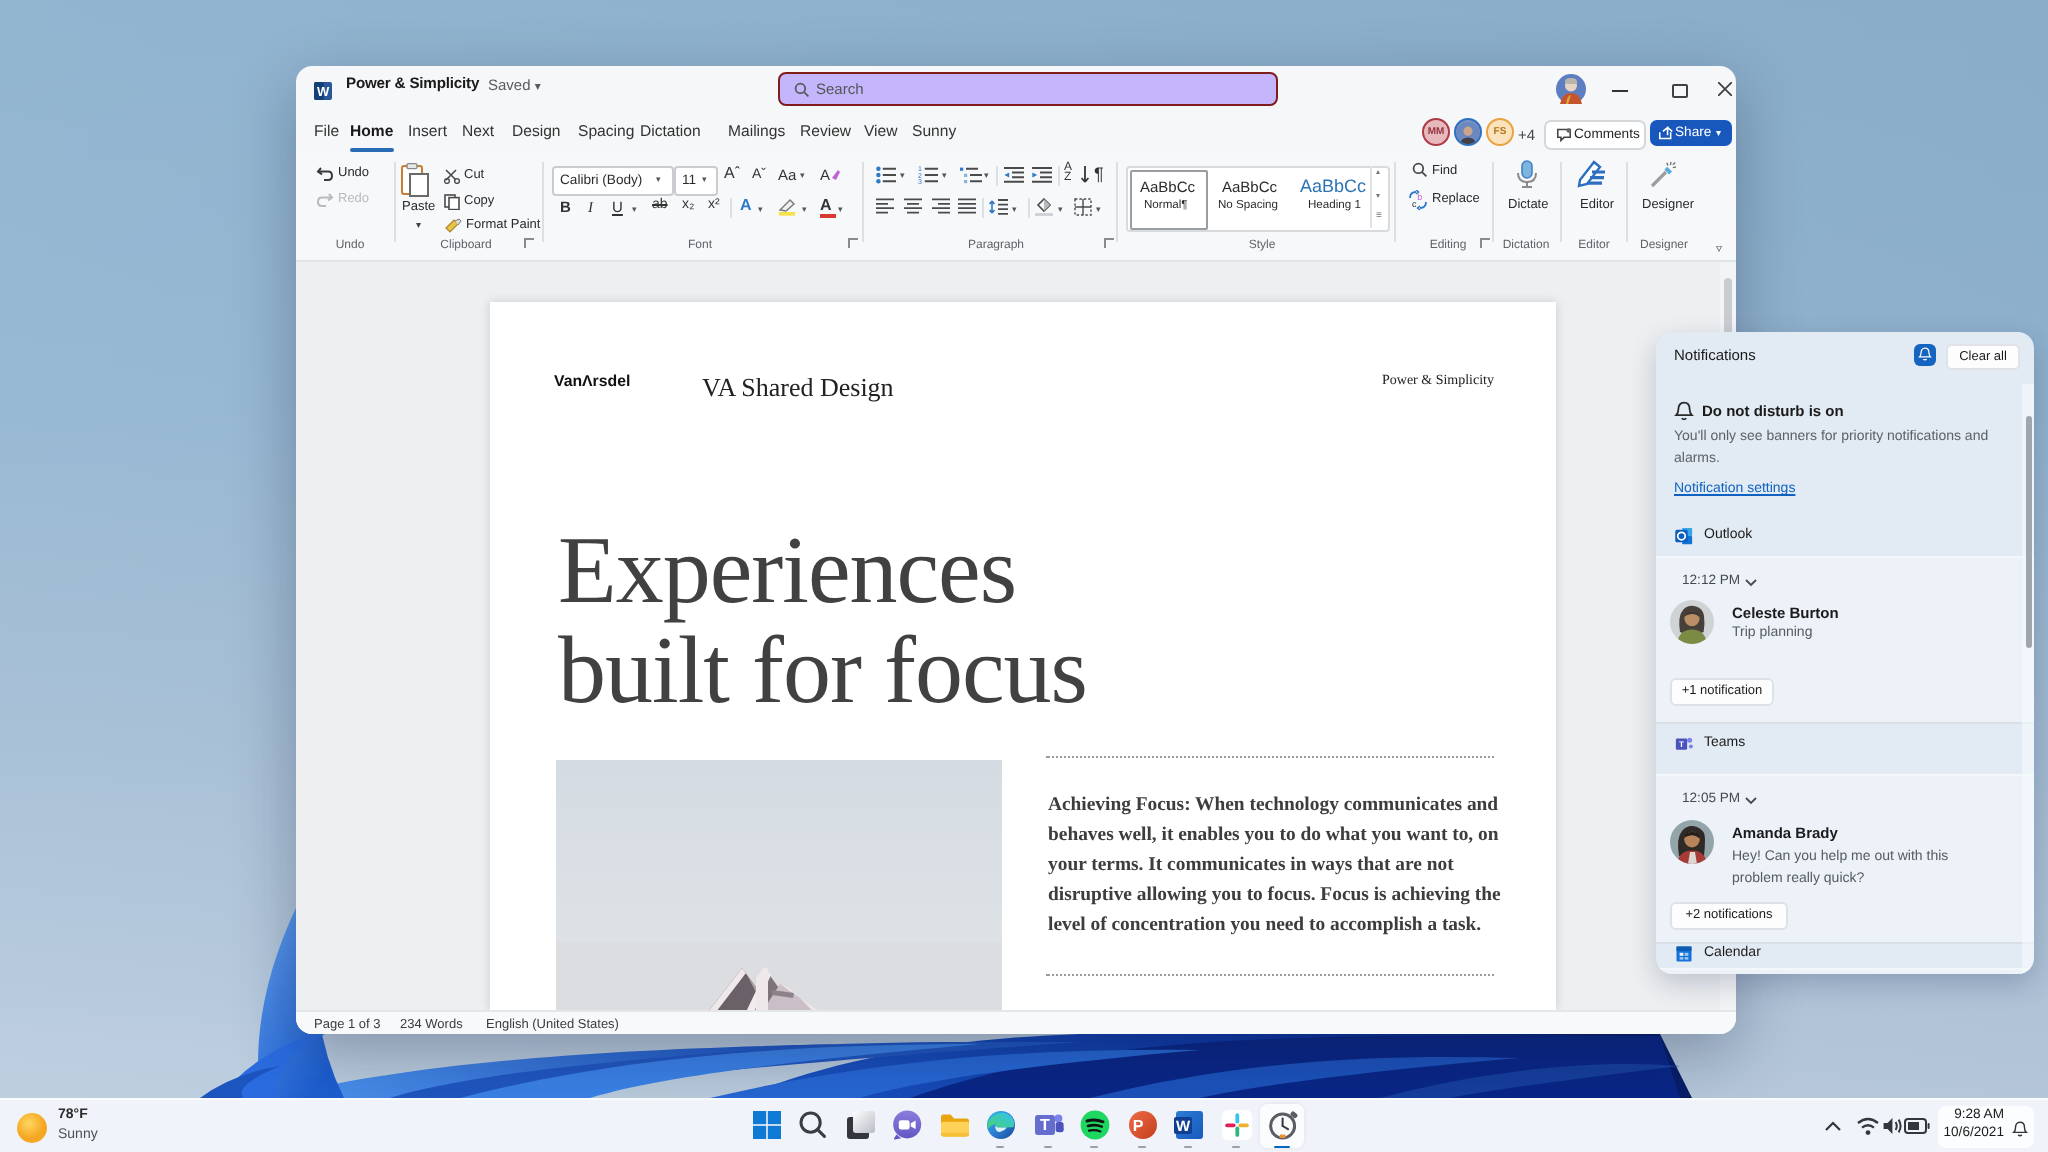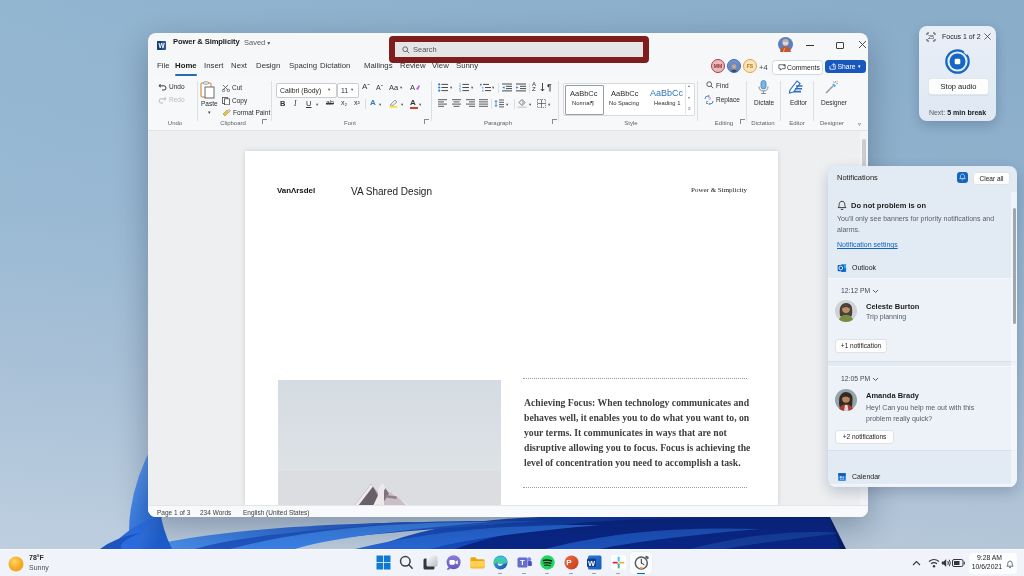--- a/index.html
+++ b/index.html
@@ -69,21 +69,21 @@
 
   <div id="word">
     <div id="titlebar">
       <svg class="abs" style="left:9px;top:8px" width="9" height="9" viewBox="0 0 9 9">
           <rect x="0" y="0" width="9" height="9" rx="1" fill="#2b579a"></rect>
           <rect x="0" y="0" width="5" height="9" rx="1" fill="#124078"></rect>
           <text x="4.6" y="6.9" font-size="6.5" font-family="Liberation Sans" font-weight="bold" fill="#fff" text-anchor="middle">W</text>
         </svg>
       <span class="abs" style="left:25px;top:4px;font-size:7.6px;color:#1a1a1a;font-weight:bold;letter-spacing:-0.1px">Power &amp; Simplicity</span>
       <span class="abs" style="left:96px;top:4.5px;font-size:7.5px;color:#5c5c5c">Saved <span style="font-size:6px">▾</span></span>
-      <div class="abs" style="left:241px;top:3px;width:248px;height:15px;background:#e5e5e5;border:6px solid #7f1d1d;border-radius:4px;">
+      <div class="abs" style="left:241px;top:3px;width:248px;height:15px;background:#c4b5fd;border:1px solid #7f1d1d;border-radius:4px;">
         <svg class="abs" style="left:7px;top:3.5px" width="8" height="8" viewBox="0 0 10 10">
             <circle cx="4" cy="4" r="3" fill="none" stroke="#5a5a5a" stroke-width="1.1"></circle>
             <line x1="6.3" y1="6.3" x2="9" y2="9" stroke="#5a5a5a" stroke-width="1.1"></line>
           </svg>
         <span class="abs" style="left:18px;top:2.5px;font-size:7.5px;color:#555">Search</span>
       </div>
       <svg class="abs" style="left:630px;top:4px" width="15" height="15" viewBox="0 0 15 15">
           <circle cx="7.5" cy="7.5" r="7.5" fill="#5d7ec1"></circle>
           <circle cx="7.5" cy="5.8" r="3" fill="#e8d4c4"></circle>
           <path d="M4.5 4.5 Q4 2 7.5 2 Q11 2 10.5 4.5 Q11 5.5 10 5 L5.5 5Z" fill="#b9b4ae"></path>
@@ -406,22 +406,23 @@
         </svg>
       <span class="rtxt" style="left:673px;top:22px">Designer</span>
       <span class="grplabel" style="left:664px;width:40px">Designer</span>
       <span class="abs" style="left:710px;top:43px;font-size:6px;color:#555">▿</span>
     </div>
     <div id="docarea">
       <div class="abs" style="left:712px;top:0;width:8px;height:374px;background:#f3f4f6"></div>
       <div class="abs" style="left:714px;top:8px;width:4px;height:90px;background:#c9ccd1;border-radius:2px"></div>
     <div id="page">
       <span class="abs" style="left:32px;top:34.5px;font-size:7.9px;font-weight:bold;color:#111;letter-spacing:0px">VanΛrsdel</span>
-      <span class="abs" style="left:106px;top:35px;font-size:10px;font-family:Liberation Sans, sans-serif;color:#222">VA Shared Design</span>
+      <span class="abs" style="left:106px;top:35px;font-size:13px;font-family:Liberation Serif, serif;color:#222">VA Shared Design</span>
       <span class="abs" style="left:402px;top:35px;width:100px;text-align:right;font-size:7px;font-family:'Liberation Serif',serif;color:#222">Power &amp; Simplicity</span>
+      <div class="abs" style="left:34px;top:110px;font-family:'Liberation Serif',serif;font-size:48px;color:#414141;line-height:50px;letter-spacing:-0.5px">Experiences<br>built for focus</div>
       <div class="abs" style="left:33px;top:229px;width:223px;height:130px;background:linear-gradient(180deg,#d4dbe2 0%,#dce1e5 60%,#e2e4e5 100%);overflow:hidden">
         <svg class="abs" style="left:0;top:0" width="223" height="130" viewBox="0 0 223 130">
           <rect x="0" y="91" width="223" height="39" fill="#dbdde0"></rect>
           <polygon points="93,104 76,126 109,126" fill="#6a6067"></polygon>
           <polygon points="93,104 76,126 80,126 95,106.5" fill="#efe8eb"></polygon>
           <polygon points="93,104 95,106.5 105,126 109,126" fill="#a99fa6"></polygon>
           <polygon points="105,105 95,126 120,126" fill="#7d7379"></polygon>
           <polygon points="105,105 95,126 99,126 107.5,107.5" fill="#f2ebee"></polygon>
           <polygon points="112,112 103,126 129,126 117,114" fill="#cabfc6"></polygon>
           <polygon points="112,112 117,114 129,126 132,126" fill="#efe6ea"></polygon>
@@ -434,53 +435,35 @@
       <div class="abs" style="left:278px;top:336px;width:224px;border-top:1px dotted #9a9a9a"></div>
     </div>
       </div>
     <div id="statusbar">
       <span style="position:absolute;left:9px;top:3px;">Page 1 of 3</span>
       <span style="position:absolute;left:52px;top:3px;">234 Words</span>
       <span style="position:absolute;left:95px;top:3px;">English (United States)</span>
     </div>
   </div>
 
-  <div id="focuswidget">
-    <svg class="abs" style="left:7px;top:6px" width="10" height="10" viewBox="0 0 10 10">
-        <path d="M1 3 V1.5 Q1 1 1.5 1 H3 M7 1 H8.5 Q9 1 9 1.5 V3 M9 7 V8.5 Q9 9 8.5 9 H7 M3 9 H1.5 Q1 9 1 8.5 V7" fill="none" stroke="#3c3c3c" stroke-width="1"></path>
-        <text x="5" y="7.2" font-size="5.5" fill="#3c3c3c" text-anchor="middle" font-family="Liberation Sans">25</text>
-      </svg>
-    <span class="abs" style="left:23px;top:6.5px;font-size:7px;color:#1b1b1b">Focus 1 of 2</span>
-    <svg class="abs" style="left:65px;top:7px" width="7" height="7" viewBox="0 0 8 8">
-        <path d="M0.5 0.5 L7.5 7.5 M7.5 0.5 L0.5 7.5" stroke="#3c3c3c" stroke-width="0.9"></path>
-      </svg>
-    <svg class="abs" style="left:25px;top:21.5px" width="27" height="27" viewBox="0 0 27 27">
-      <circle cx="13.5" cy="13.5" r="11.2" fill="none" stroke="#1667c5" stroke-width="2.2"></circle>
-      <line x1="20.5" y1="3.2" x2="23.5" y2="6.2" stroke="#e6edf6" stroke-width="2.6"></line>
-      <circle cx="13.5" cy="13.5" r="8" fill="#1667c5"></circle>
-      <rect x="10.7" y="10.7" width="5.6" height="5.6" rx="1.3" fill="#fff"></rect>
-    </svg>
-    <div class="abs" style="left:9px;top:51.5px;width:59px;height:15.5px;background:#fdfdfe;border:0.5px solid #e3e6ea;border-radius:3px;box-shadow:0 1px 1px rgba(0,0,0,.06);text-align:center;font-size:7.5px;color:#1b1b1b;line-height:15px">Stop audio</div>
-    <div class="abs" style="left:0;top:83px;width:77px;text-align:center;font-size:7px;color:#5d5d5d">Next: <b style="color:#1b1b1b">5 min break</b></div>
-  </div>
 
   <div id="notif">
     <span class="abs" style="left:9px;top:7px;font-size:7.5px;color:#1b1b1b">Notifications</span>
     <div class="abs" style="left:129px;top:5.5px;width:11px;height:11px;background:#1464c0;border-radius:3px">
       <svg class="abs" style="left:2px;top:1.5px" width="7" height="8" viewBox="0 0 10 11">
           <path d="M5 1.3 C7 1.3 7.8 2.9 7.8 4.5 C7.8 6.2 8.3 7 8.9 7.6 L1.1 7.6 C1.7 7 2.2 6.2 2.2 4.5 C2.2 2.9 3 1.3 5 1.3 Z" fill="none" stroke="#fff" stroke-width="0.9"></path>
           <path d="M3.8 9.2 Q5 10.1 6.2 9.2" fill="none" stroke="#fff" stroke-width="0.9"></path>
         </svg>
     </div>
     <div class="abs" style="left:145px;top:5.5px;width:35px;height:11px;background:#fdfdfe;border:0.5px solid #dfe3e8;border-radius:3px;text-align:center;font-size:6.5px;color:#1b1b1b;line-height:11px">Clear all</div>
     <svg class="abs" style="left:9px;top:33.5px" width="10" height="11" viewBox="0 0 10 11">
         <path d="M5 1.3 C7 1.3 7.8 2.9 7.8 4.5 C7.8 6.2 8.3 7 8.9 7.6 L1.1 7.6 C1.7 7 2.2 6.2 2.2 4.5 C2.2 2.9 3 1.3 5 1.3 Z" fill="none" stroke="#2b2b2b" stroke-width="0.9"></path>
         <path d="M3.8 9.2 Q5 10.1 6.2 9.2" fill="none" stroke="#2b2b2b" stroke-width="0.9"></path>
       </svg>
-    <span class="abs" style="left:23px;top:35px;font-size:7.5px;font-weight:bold;color:#1b1b1b">Do not problem is on</span>
+    <span class="abs" style="left:23px;top:35px;font-size:7.5px;font-weight:bold;color:#1b1b1b">Do not disturb is on</span>
     <div class="abs" style="left:9px;top:47px;width:170px;font-size:7px;color:#5d6167;line-height:11px">You'll only see banners for priority notifications and alarms.</div>
     <span class="abs" style="left:9px;top:75px;font-size:7px;color:#0f62c0;text-decoration:underline">Notification settings</span>
     <svg class="abs" style="left:9px;top:97px" width="10" height="10" viewBox="0 0 32 32">
         <rect x="13" y="3" width="16" height="13" rx="1.5" fill="#35a4e8"></rect>
         <rect x="13" y="16" width="16" height="13" rx="1.5" fill="#1274d2"></rect>
         <rect x="2" y="6" width="20" height="20" rx="3" fill="#0d5cc0"></rect>
         <circle cx="12" cy="16" r="6" fill="none" stroke="#fff" stroke-width="2.8"></circle>
       </svg>
     <span class="abs" style="left:24px;top:98px;font-size:7px;color:#1b1b1b">Outlook</span>
     <div class="ncard" style="top:112px;height:82px">
@@ -506,21 +489,21 @@
       <span class="abs" style="left:38px;top:34px;font-size:7px;color:#555b61">Trip planning</span>
       <div class="abs" style="left:7px;top:60px;width:50px;height:12px;background:#fdfdfe;border:0.5px solid #dee2e7;border-radius:3px;text-align:center;line-height:12px;font-size:6.5px;color:#1b1b1b">+1 notification</div>
     </div>
     <svg class="abs" style="left:9px;top:201px" width="10" height="10" viewBox="0 0 32 32">
         <rect x="3" y="7" width="18" height="18" rx="2" fill="#4b53bc"></rect>
         <text x="12" y="21" font-size="13" fill="#fff" text-anchor="middle" font-family="Liberation Sans" font-weight="bold">T</text>
         <circle cx="25" cy="10" r="4" fill="#7b83eb"></circle>
         <circle cx="27" cy="20" r="3.2" fill="#7b83eb"></circle>
       </svg>
     <span class="abs" style="left:24px;top:202px;font-size:7px;color:#1b1b1b">Teams</span>
-    <div class="ncard" style="top:200px;height:83px">
+    <div class="ncard" style="top:221px;height:83px">
       <span class="abs" style="left:13px;top:8px;font-size:6.8px;color:#454a50">12:05 PM</span>
       <svg class="abs" style="left:44px;top:10px" width="7" height="5" viewBox="0 0 7 5">
           <path d="M1 1 L3.5 3.5 L6 1" fill="none" stroke="#454a50" stroke-width="0.9"></path>
         </svg>
       <svg class="abs" style="left:7px;top:22px" width="22" height="22" viewBox="0 0 22 22">
           <defs>
             <clipPath id="ca2">
               <circle cx="11" cy="11" r="11"></circle>
             </clipPath>
           </defs>

